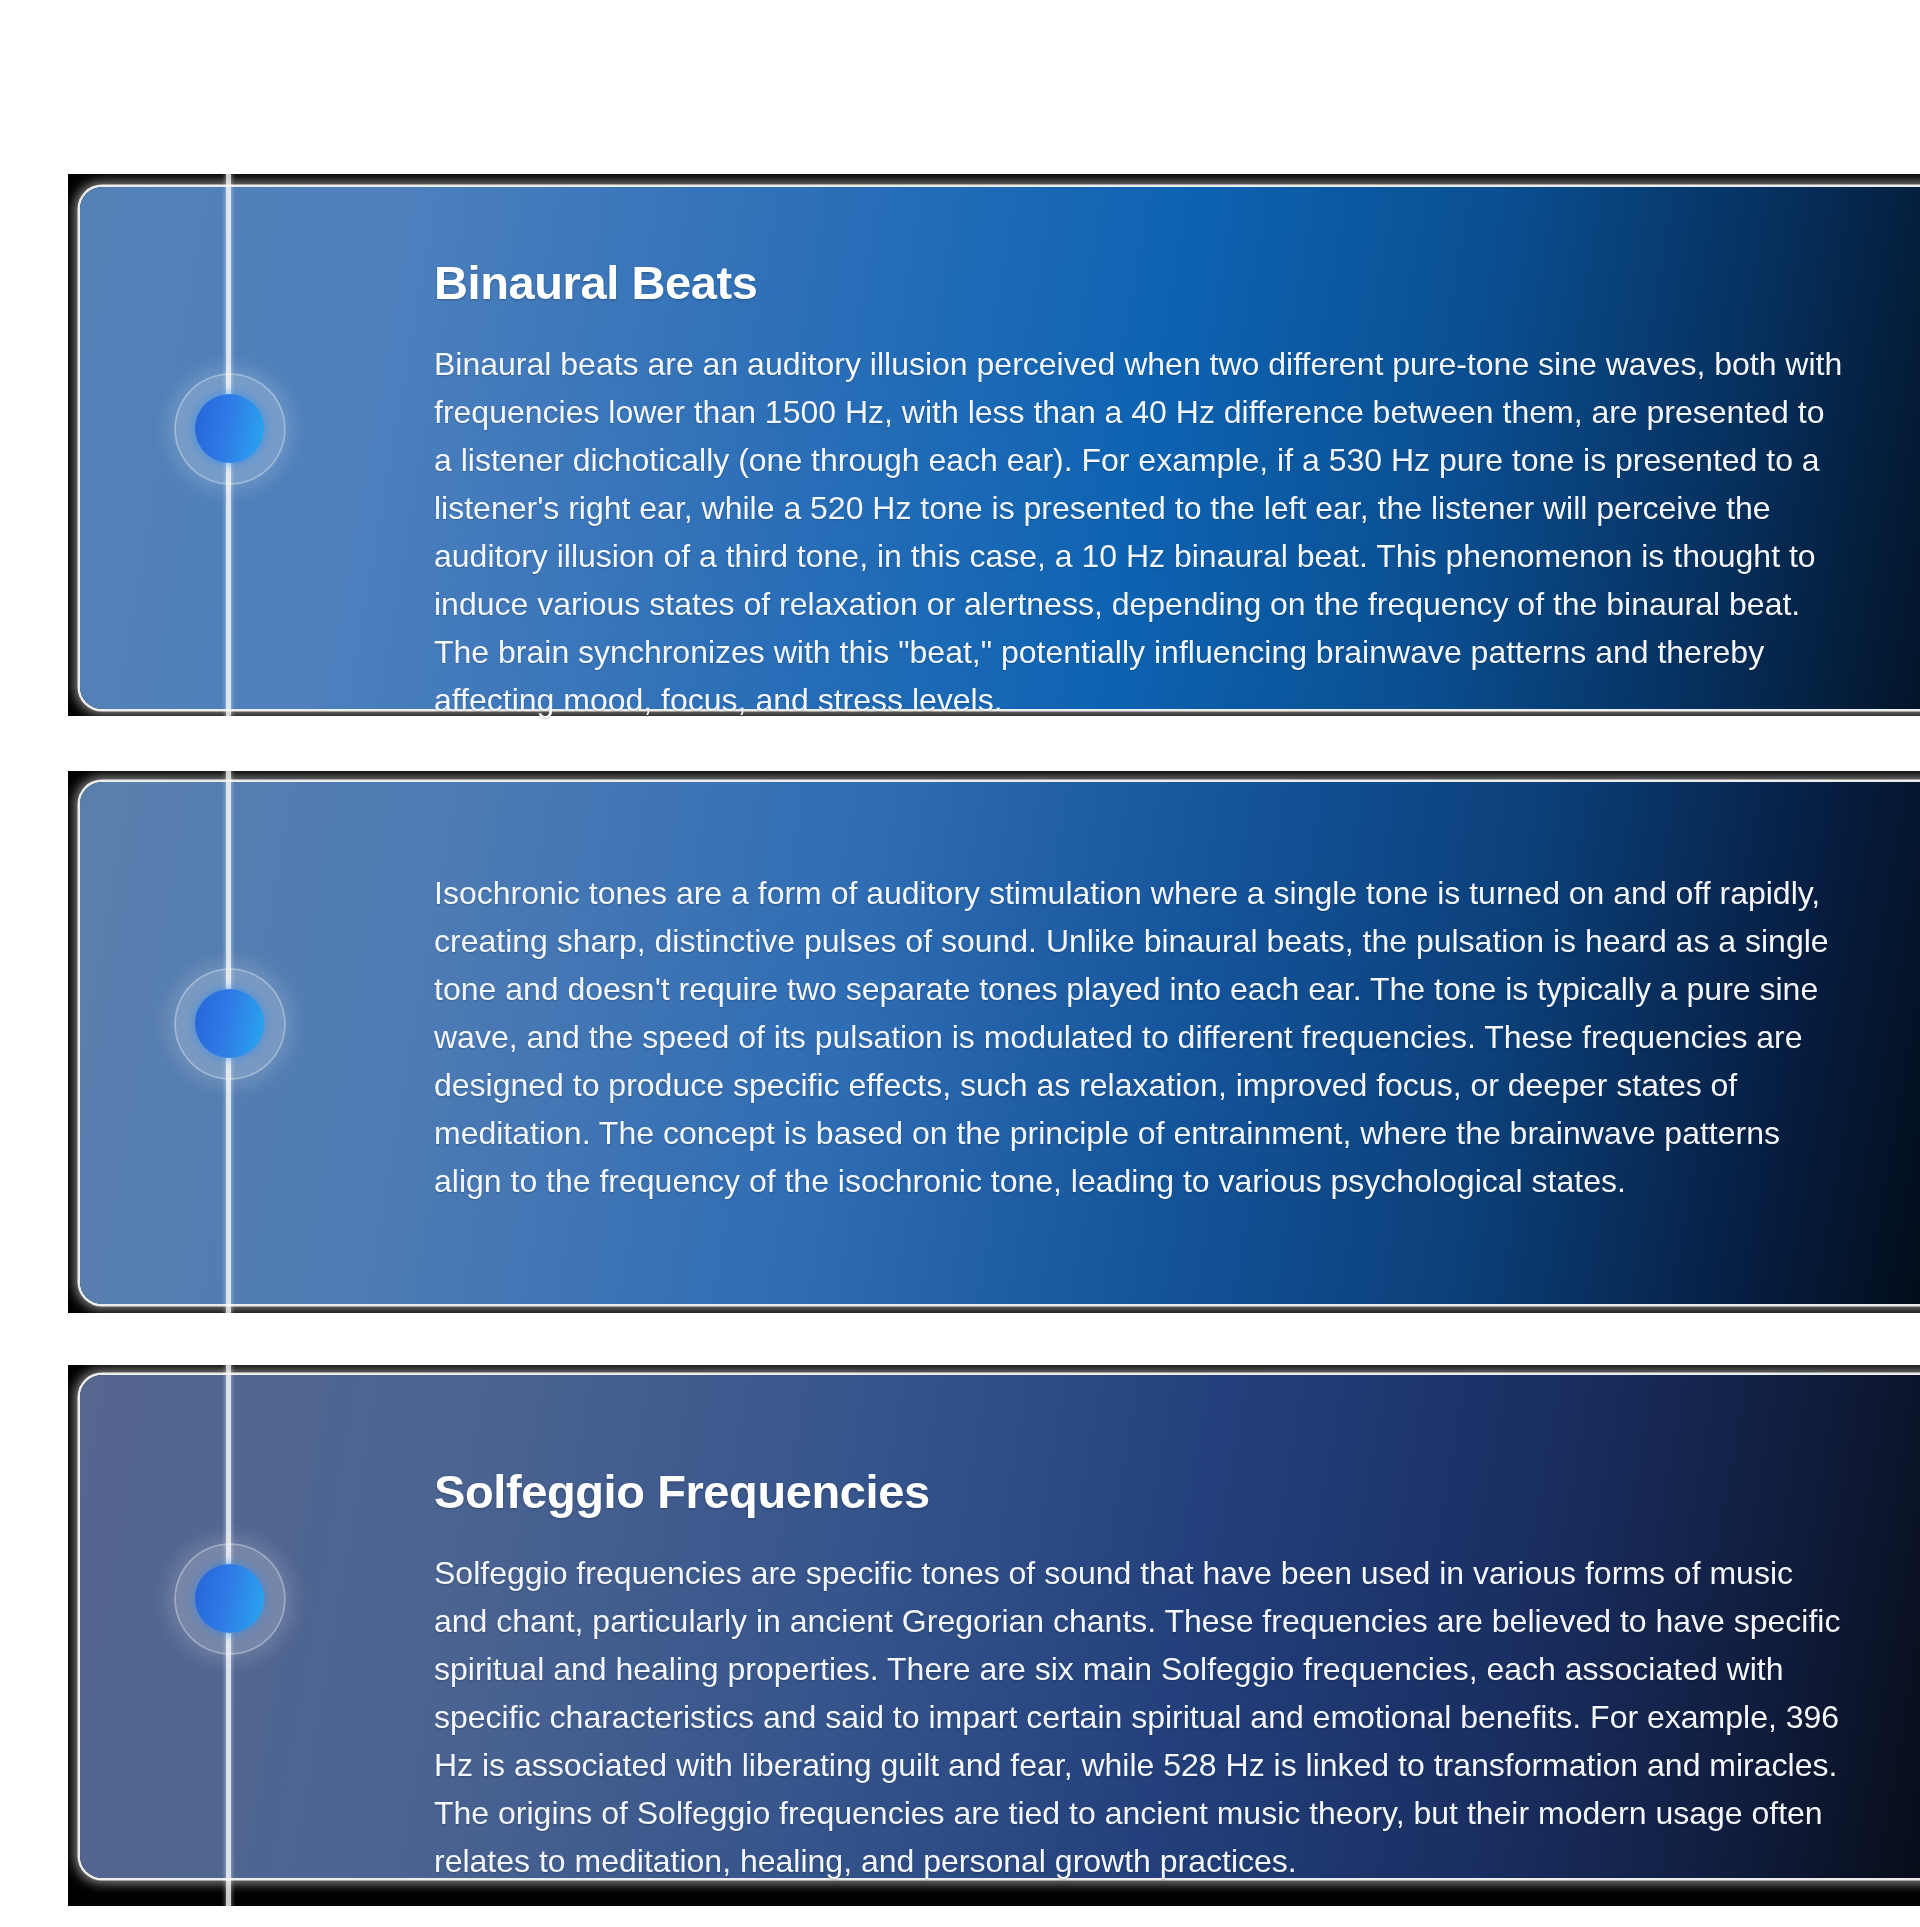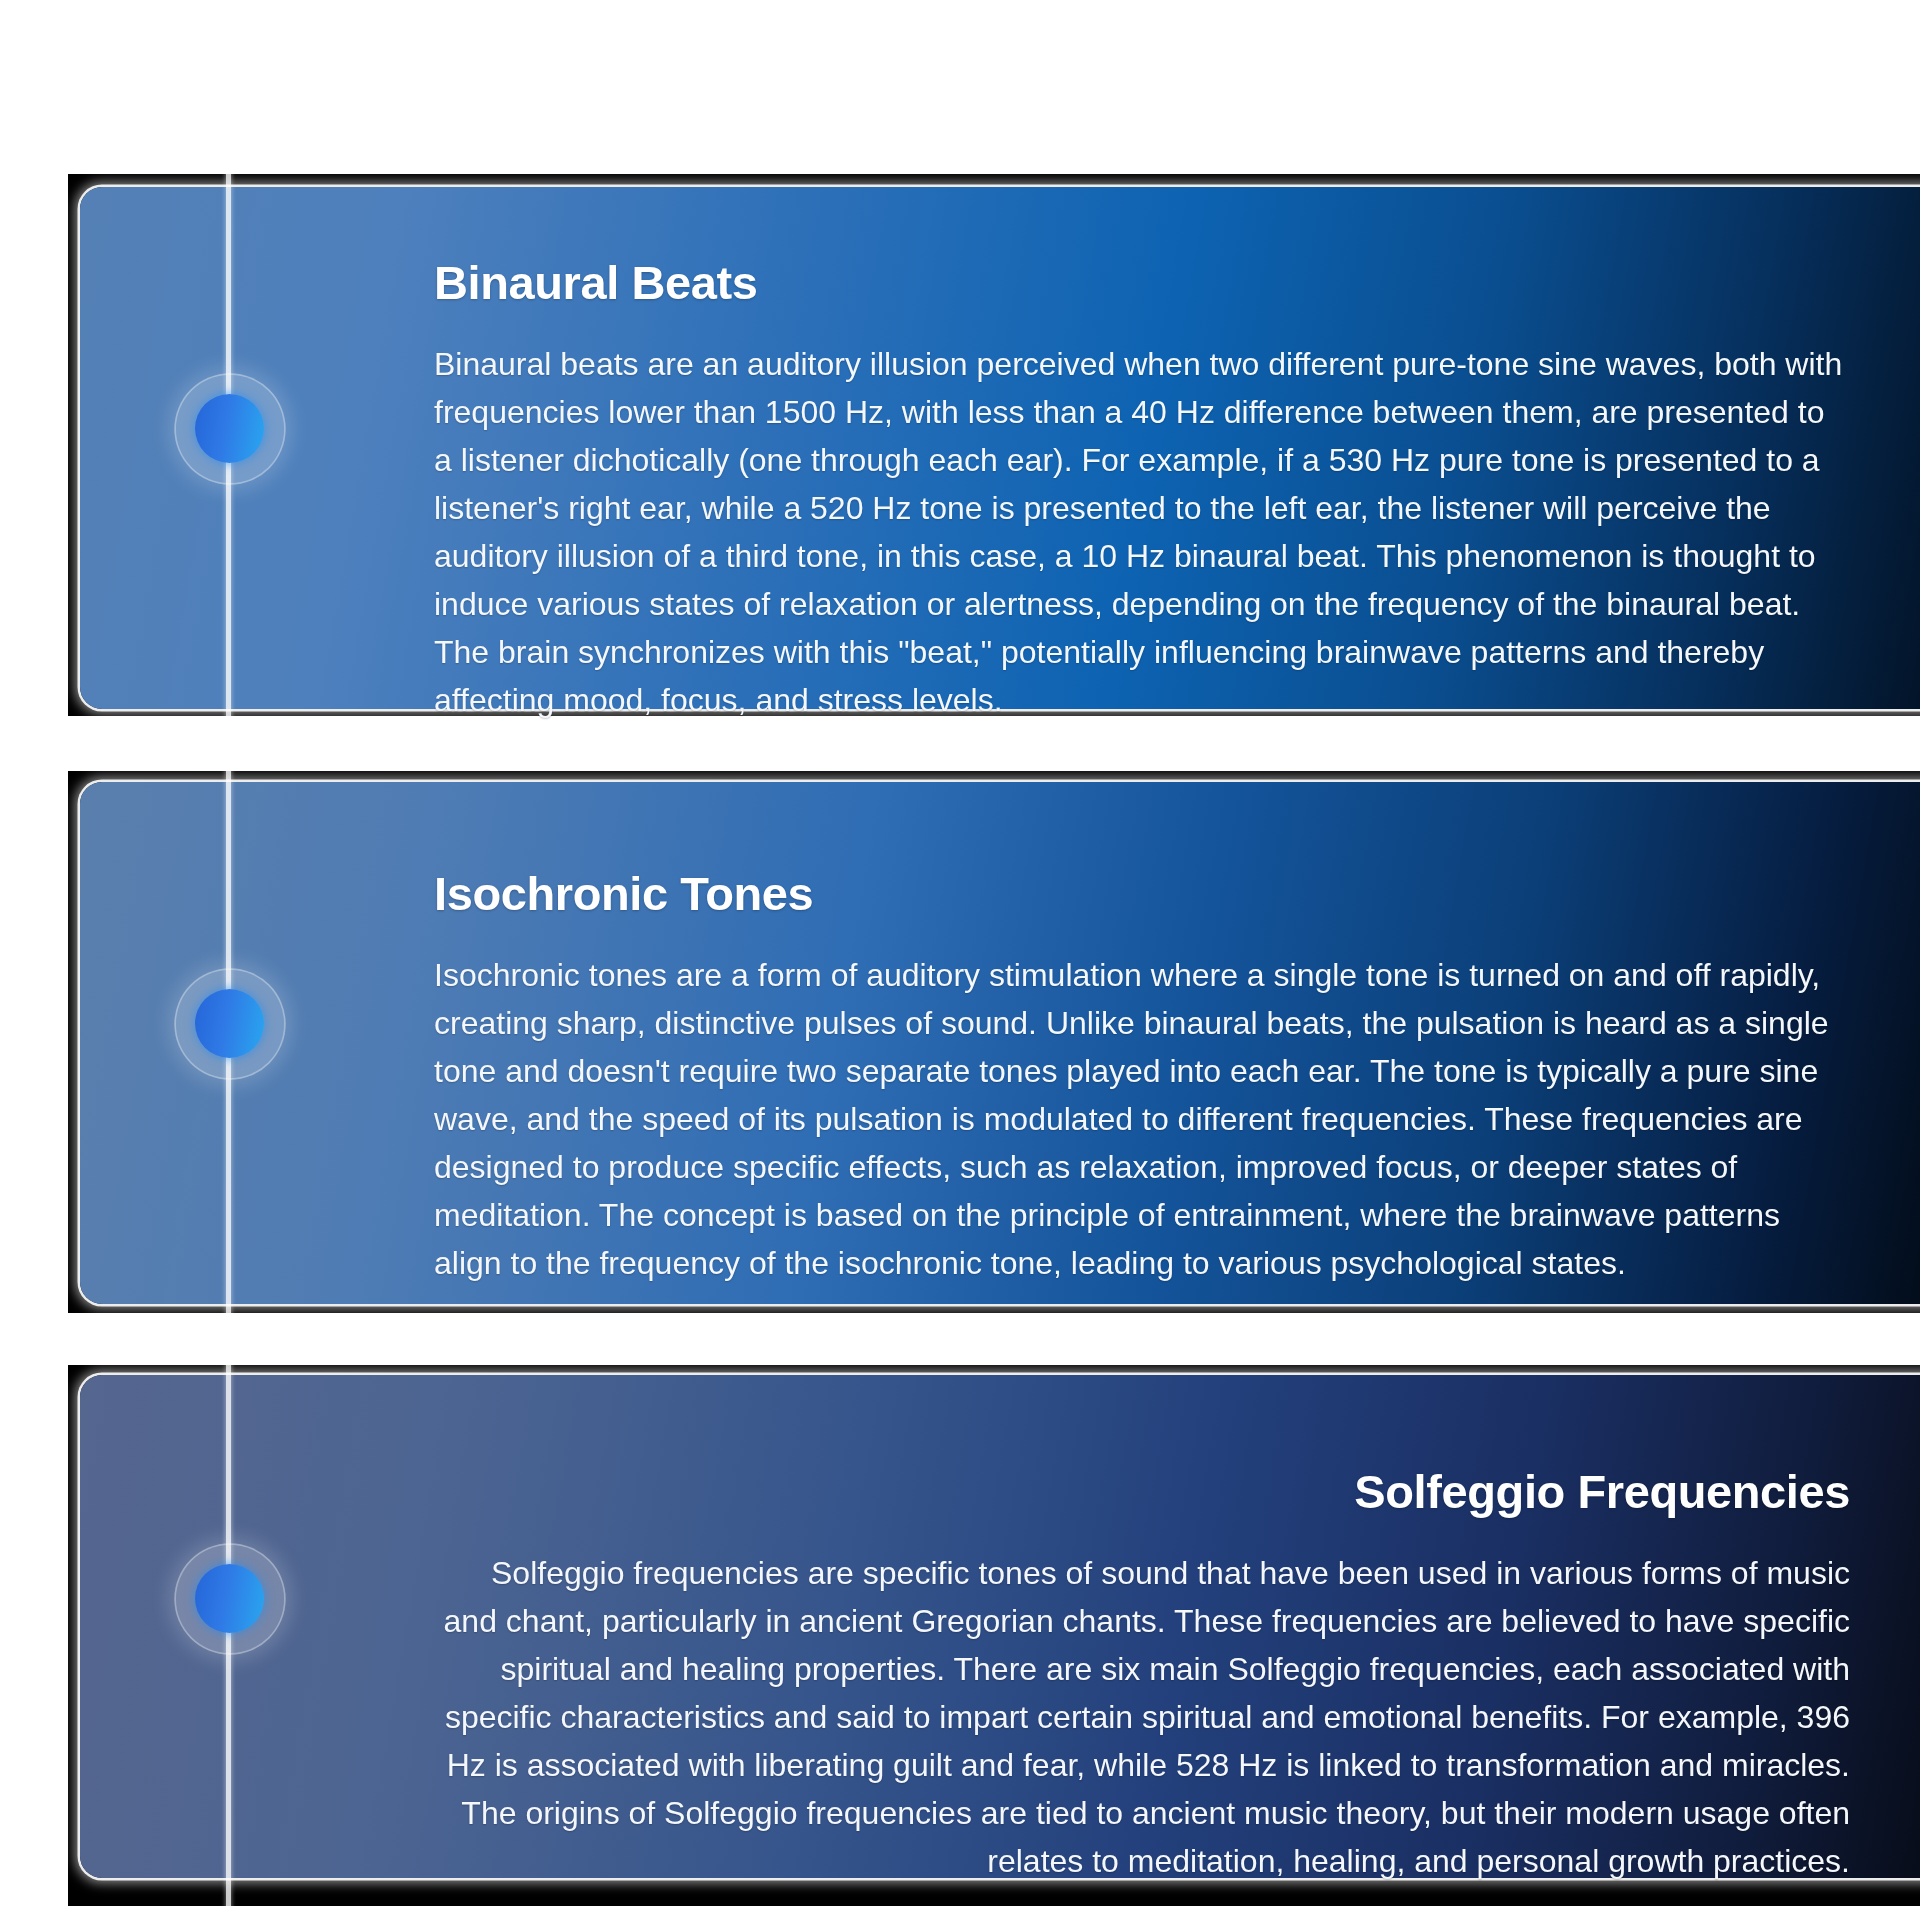--- a/index.html
+++ b/index.html
@@ -132,21 +132,21 @@
     right: 93px;
     top: 0;
     height: 100%;
     display: flex;
     flex-direction: column;
     justify-content: center;
     padding: 15.3px 0;
   }
   .card-1 .card-body { justify-content: flex-start; padding-top: 37px; }
   .card-2 .card-body { justify-content: flex-start; padding-top: 53px; }
-  .card-3 .card-body { justify-content: flex-start; padding-top: 58px; text-align: right; }
+  .card-3 .card-body { justify-content: flex-start; padding-top: 58px; }
 
   .card-title {
     font-size: 47px;
     font-weight: bold;
     color: #ffffff;
     letter-spacing: -0.4px;
     line-height: 1.06;
     margin-bottom: 15.3px;
     text-shadow: 0 0.8px 2.5px rgba(0,0,0,0.25);
   }
@@ -172,21 +172,20 @@
 
   <div class="card card-1">
     <div class="card-body">
       <div class="card-title">Binaural Beats</div>
       <div class="card-text">Binaural beats are an auditory illusion perceived when two different pure-tone sine waves, both with frequencies lower than 1500 Hz, with less than a 40 Hz difference between them, are presented to a listener dichotically (one through each ear). For example, if a 530 Hz pure tone is presented to a listener's right ear, while a 520 Hz tone is presented to the left ear, the listener will perceive the auditory illusion of a third tone, in this case, a 10 Hz binaural beat. This phenomenon is thought to induce various states of relaxation or alertness, depending on the frequency of the binaural beat. The brain synchronizes with this "beat," potentially influencing brainwave patterns and thereby affecting mood, focus, and stress levels.</div>
     </div>
   </div>
 
   <div class="card card-2">
     <div class="card-body">
-      <div class="card-title">Isochronic Tones</div>
       <div class="card-text">Isochronic tones are a form of auditory stimulation where a single tone is turned on and off rapidly, creating sharp, distinctive pulses of sound. Unlike binaural beats, the pulsation is heard as a single tone and doesn't require two separate tones played into each ear. The tone is typically a pure sine wave, and the speed of its pulsation is modulated to different frequencies. These frequencies are designed to produce specific effects, such as relaxation, improved focus, or deeper states of meditation. The concept is based on the principle of entrainment, where the brainwave patterns align to the frequency of the isochronic tone, leading to various psychological states.</div>
     </div>
   </div>
 
   <div class="card card-3">
     <div class="card-body">
       <div class="card-title">Solfeggio Frequencies</div>
       <div class="card-text">Solfeggio frequencies are specific tones of sound that have been used in various forms of music and chant, particularly in ancient Gregorian chants. These frequencies are believed to have specific spiritual and healing properties. There are six main Solfeggio frequencies, each associated with specific characteristics and said to impart certain spiritual and emotional benefits. For example, 396 Hz is associated with liberating guilt and fear, while 528 Hz is linked to transformation and miracles. The origins of Solfeggio frequencies are tied to ancient music theory, but their modern usage often relates to meditation, healing, and personal growth practices.</div>
     </div>
   </div>

